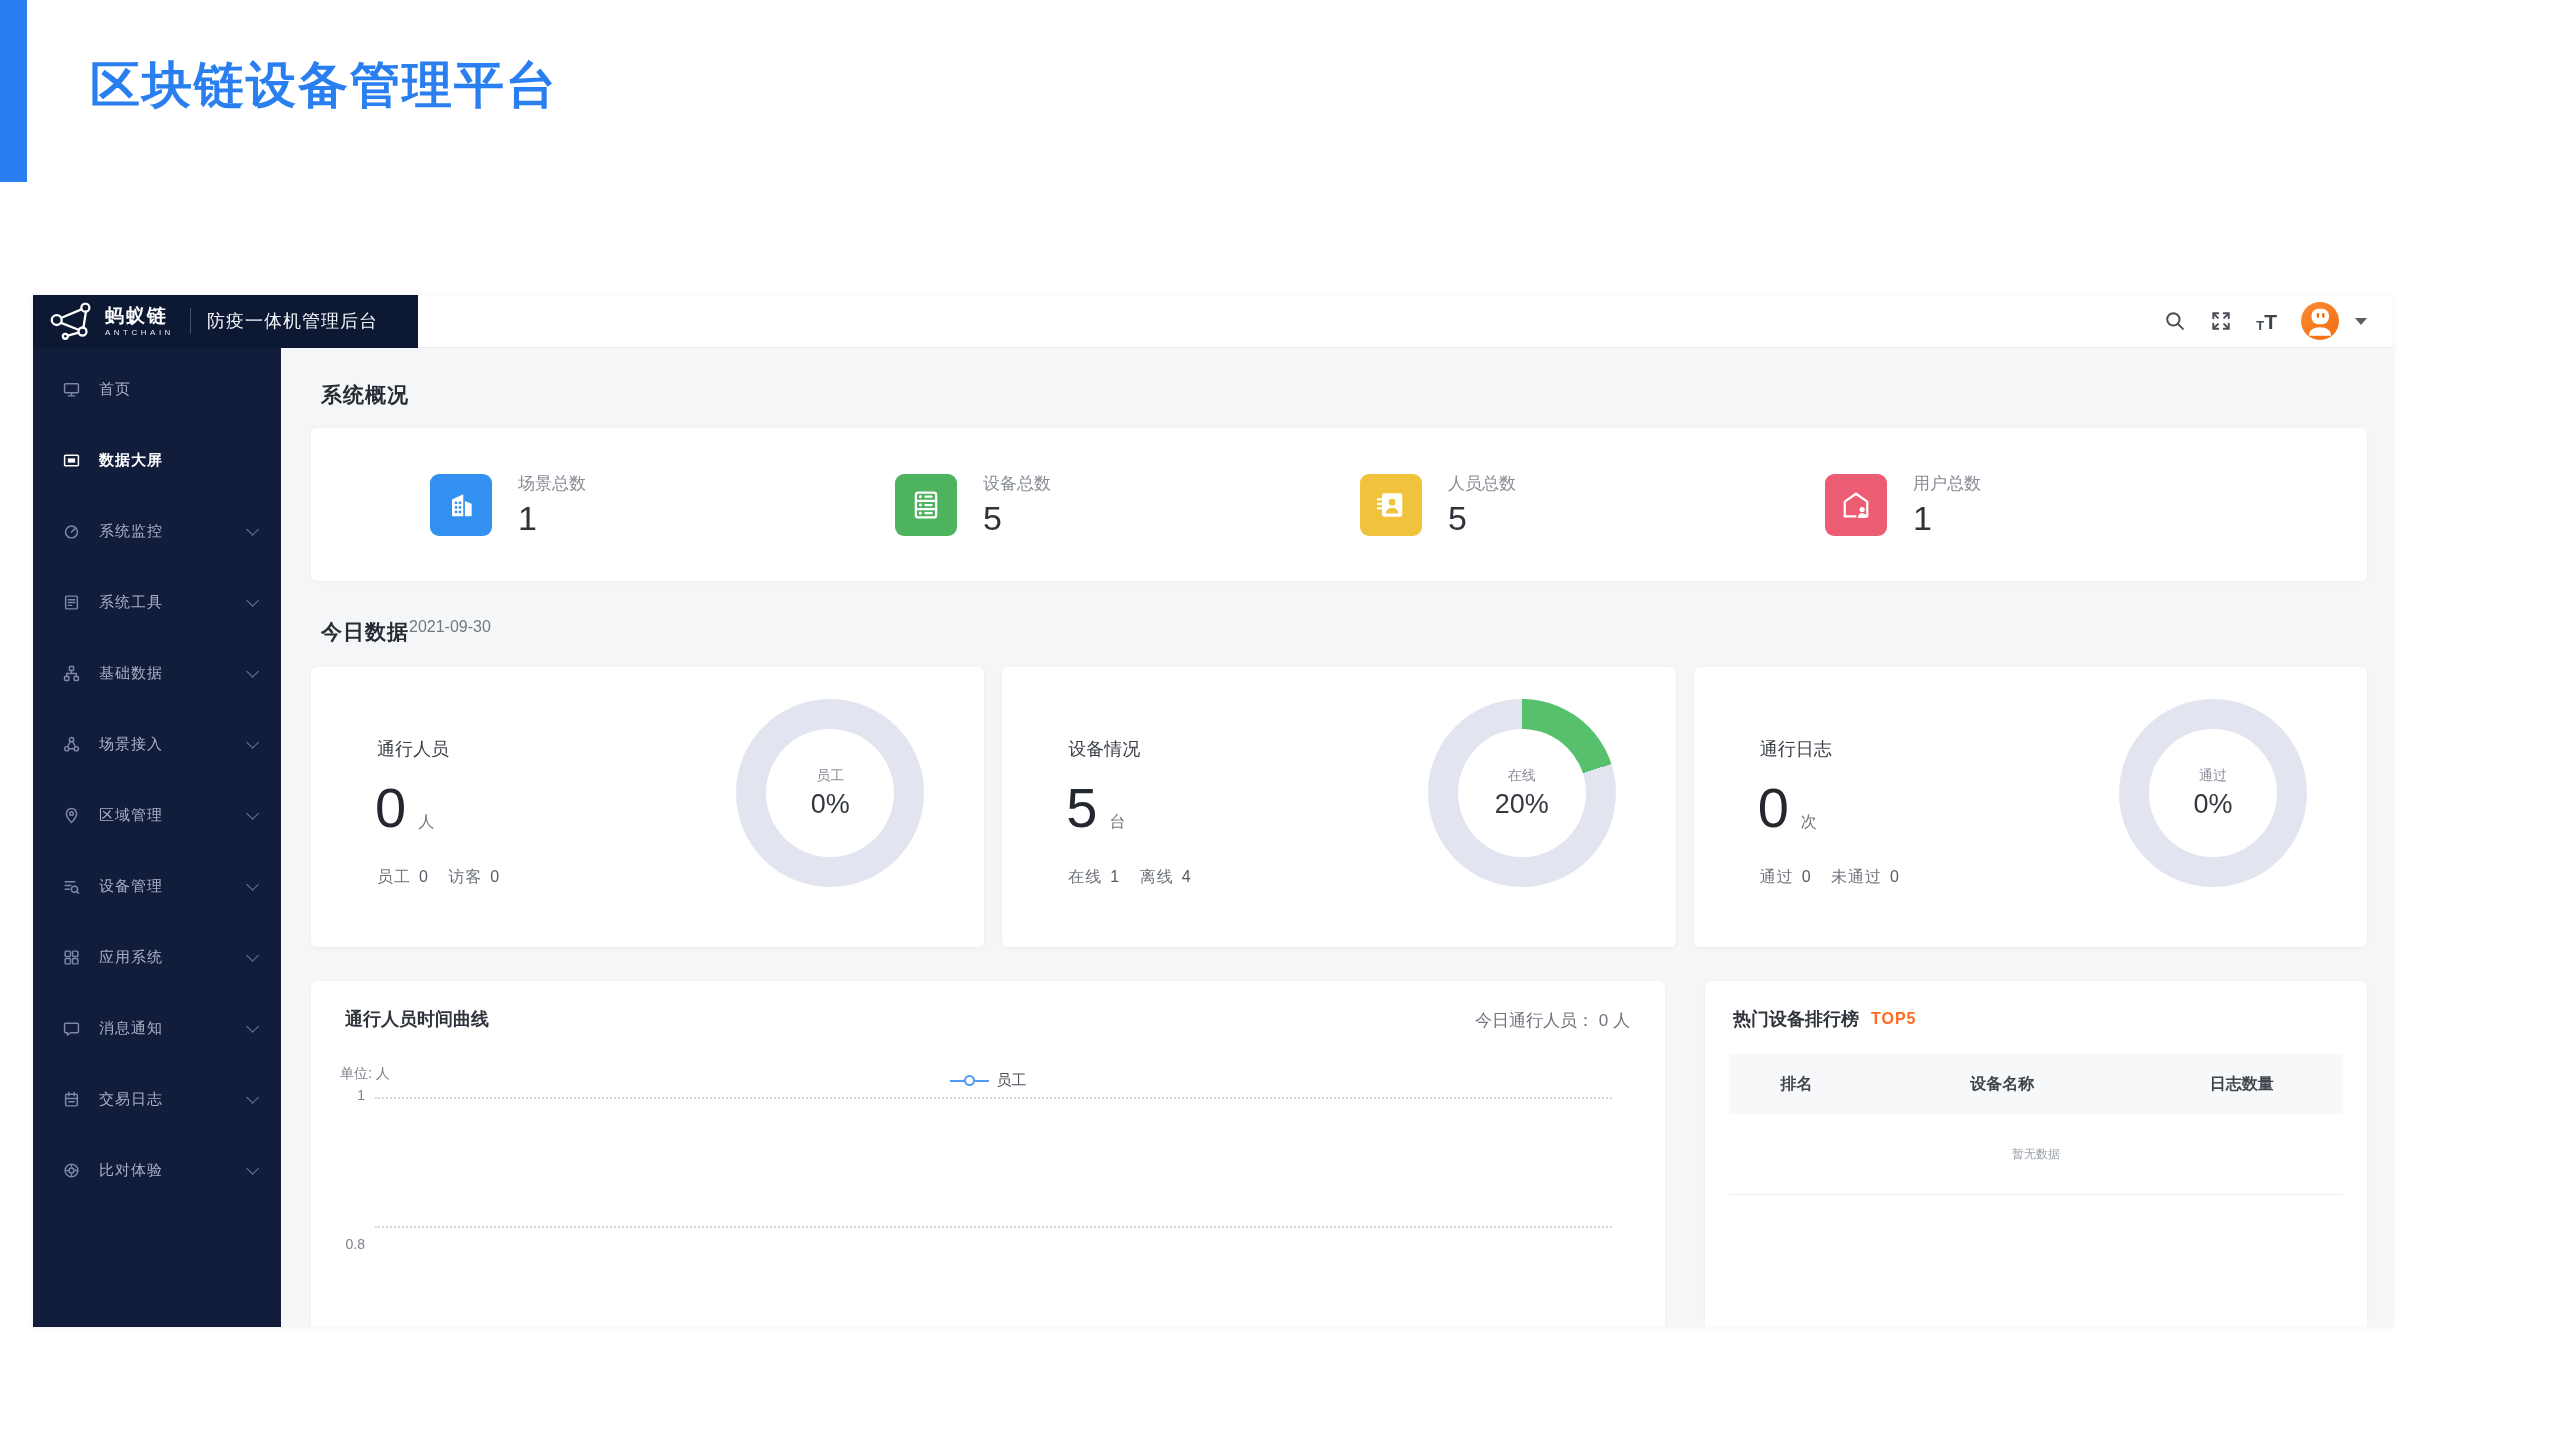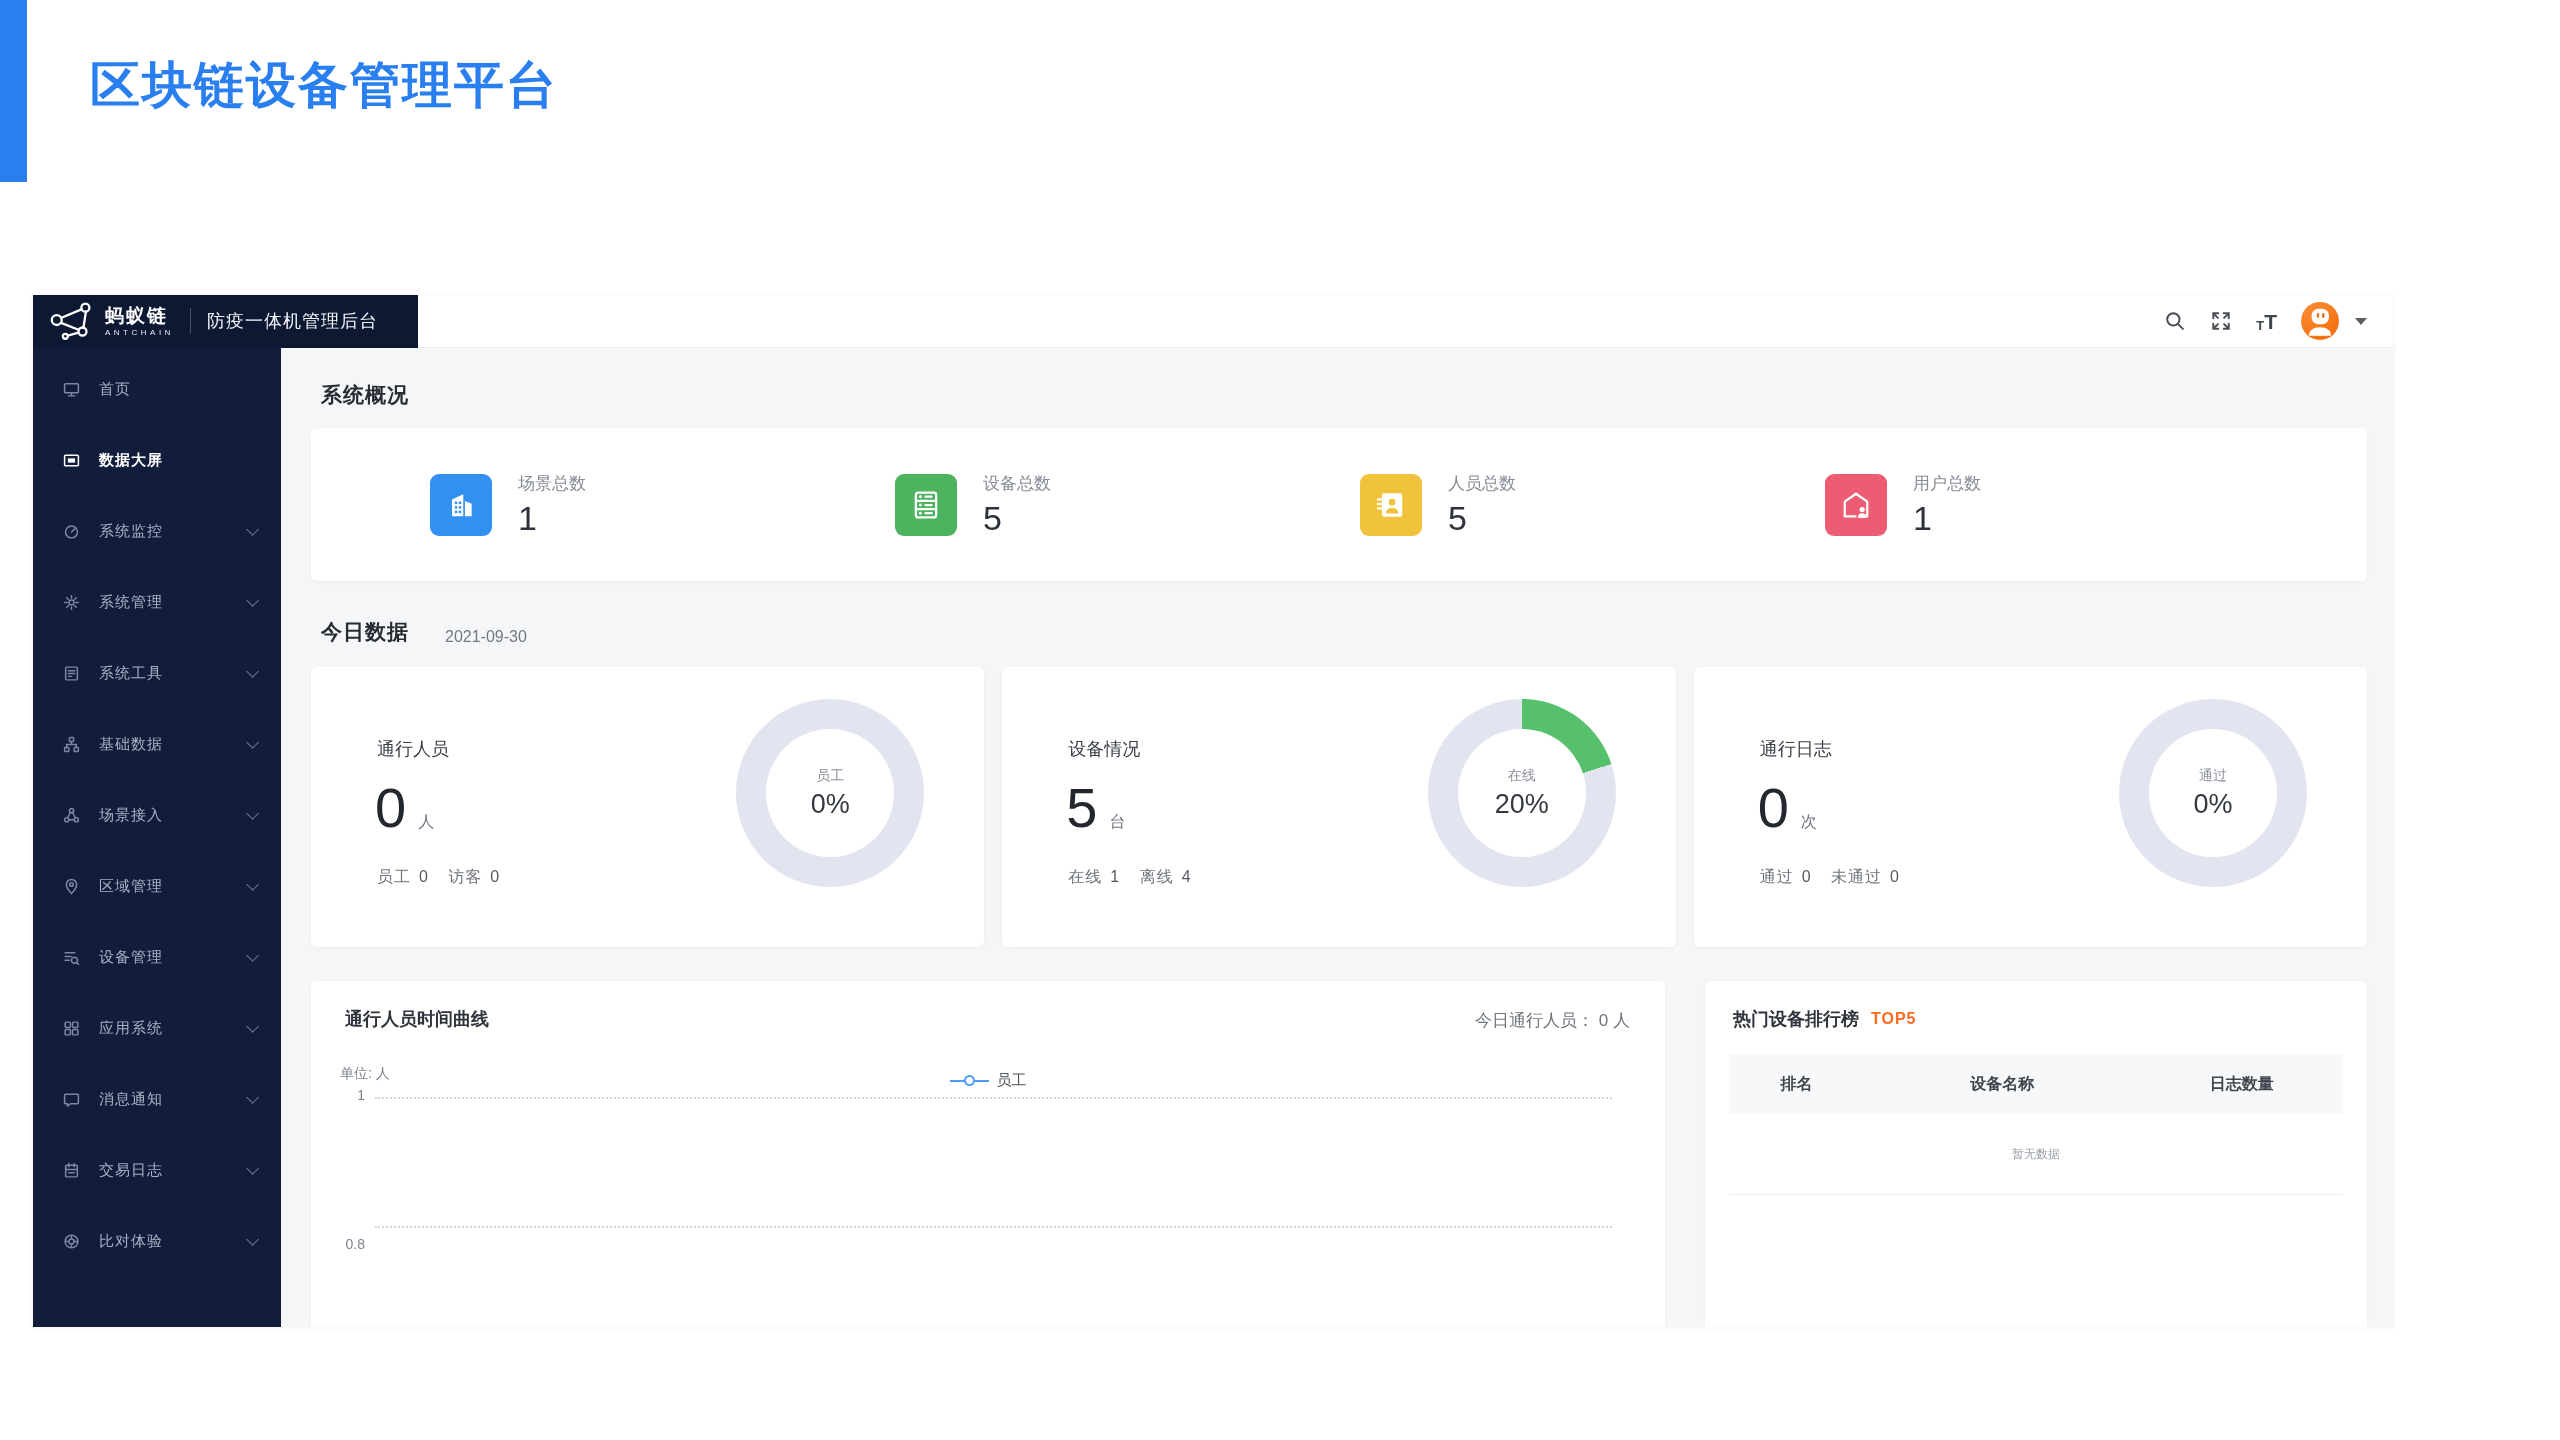--- a/index.html
+++ b/index.html
@@ -46,21 +46,21 @@
   .side-item .slabel { margin-left:19px; letter-spacing:1px; }
   .side-item .chev { margin-left:auto; width:9px; height:9px; border-right:1.6px solid #6e7894;
                      border-bottom:1.6px solid #6e7894; transform:rotate(45deg) translateY(-3px); }
   .side-item.active { color:#ffffff; font-weight:bold; }
   .side-item.active .sicon { color:#ffffff; }
 
   
   .content { flex:1; padding:0 26px 0 30px; position:relative; }
   .section-heading { font-size:21px; font-weight:bold; color:#272c34; letter-spacing:1px; }
   .h-overview { margin:33px 0 0 10px; }
-  .today-row { display:flex; align-items:flex-end; margin:37px 0 0 10px; gap:36px; }
+  .today-row { display:flex; align-items:flex-start; margin:37px 0 0 10px; }
   .today-date { font-size:16px; color:#737882; }
 
   .card { background:#ffffff; border-radius:6px; box-shadow:0 1px 4px rgba(31,35,41,.04); }
 
   
   .overview-card { margin-top:19px; height:153px; display:flex; align-items:center; padding-left:119px; }
   .stat { width:465px; display:flex; align-items:center; }
   .stat-icon { width:62px; height:62px; border-radius:9px; flex:none;
                display:flex; align-items:center; justify-content:center; }
   .stat-icon svg { width:36px; height:36px; }
@@ -185,28 +185,20 @@
         <div class="side-item">
           <svg class="sicon" viewBox="0 0 16 16" fill="none" stroke="currentColor" stroke-width="1.4" stroke-linecap="round">
               <circle cx="8" cy="8.4" r="5.6"></circle>
               <path d="M8 8.4l3.1-2.9"></path>
             </svg>
           <span class="slabel">系统监控</span>
           <span class="chev"></span>
         </div>
         <div class="side-item">
           <svg class="sicon" viewBox="0 0 16 16" fill="none" stroke="currentColor" stroke-width="1.4" stroke-linecap="round">
-              <circle cx="8" cy="8" r="2.4"></circle>
-              <path d="M8 1.6v2.2 M8 12.2v2.2 M1.6 8h2.2 M12.2 8h2.2 M3.5 3.5l1.5 1.5 M11 11l1.5 1.5 M12.5 3.5L11 5 M5 11l-1.5 1.5"></path>
-            </svg>
-          <span class="slabel">系统管理</span>
-          <span class="chev"></span>
-        </div>
-        <div class="side-item">
-          <svg class="sicon" viewBox="0 0 16 16" fill="none" stroke="currentColor" stroke-width="1.4" stroke-linecap="round">
               <rect x="2.5" y="2" width="11" height="12" rx="1"></rect>
               <path d="M5 5.3h6 M5 8h6 M5 10.7h3.2"></path>
             </svg>
           <span class="slabel">系统工具</span>
           <span class="chev"></span>
         </div>
         <div class="side-item">
           <svg class="sicon" viewBox="0 0 16 16" fill="none" stroke="currentColor" stroke-width="1.4" stroke-linecap="round">
               <rect x="6" y="1.5" width="4" height="3.6" rx=".6"></rect>
               <rect x="1.5" y="10.9" width="4" height="3.6" rx=".6"></rect>

